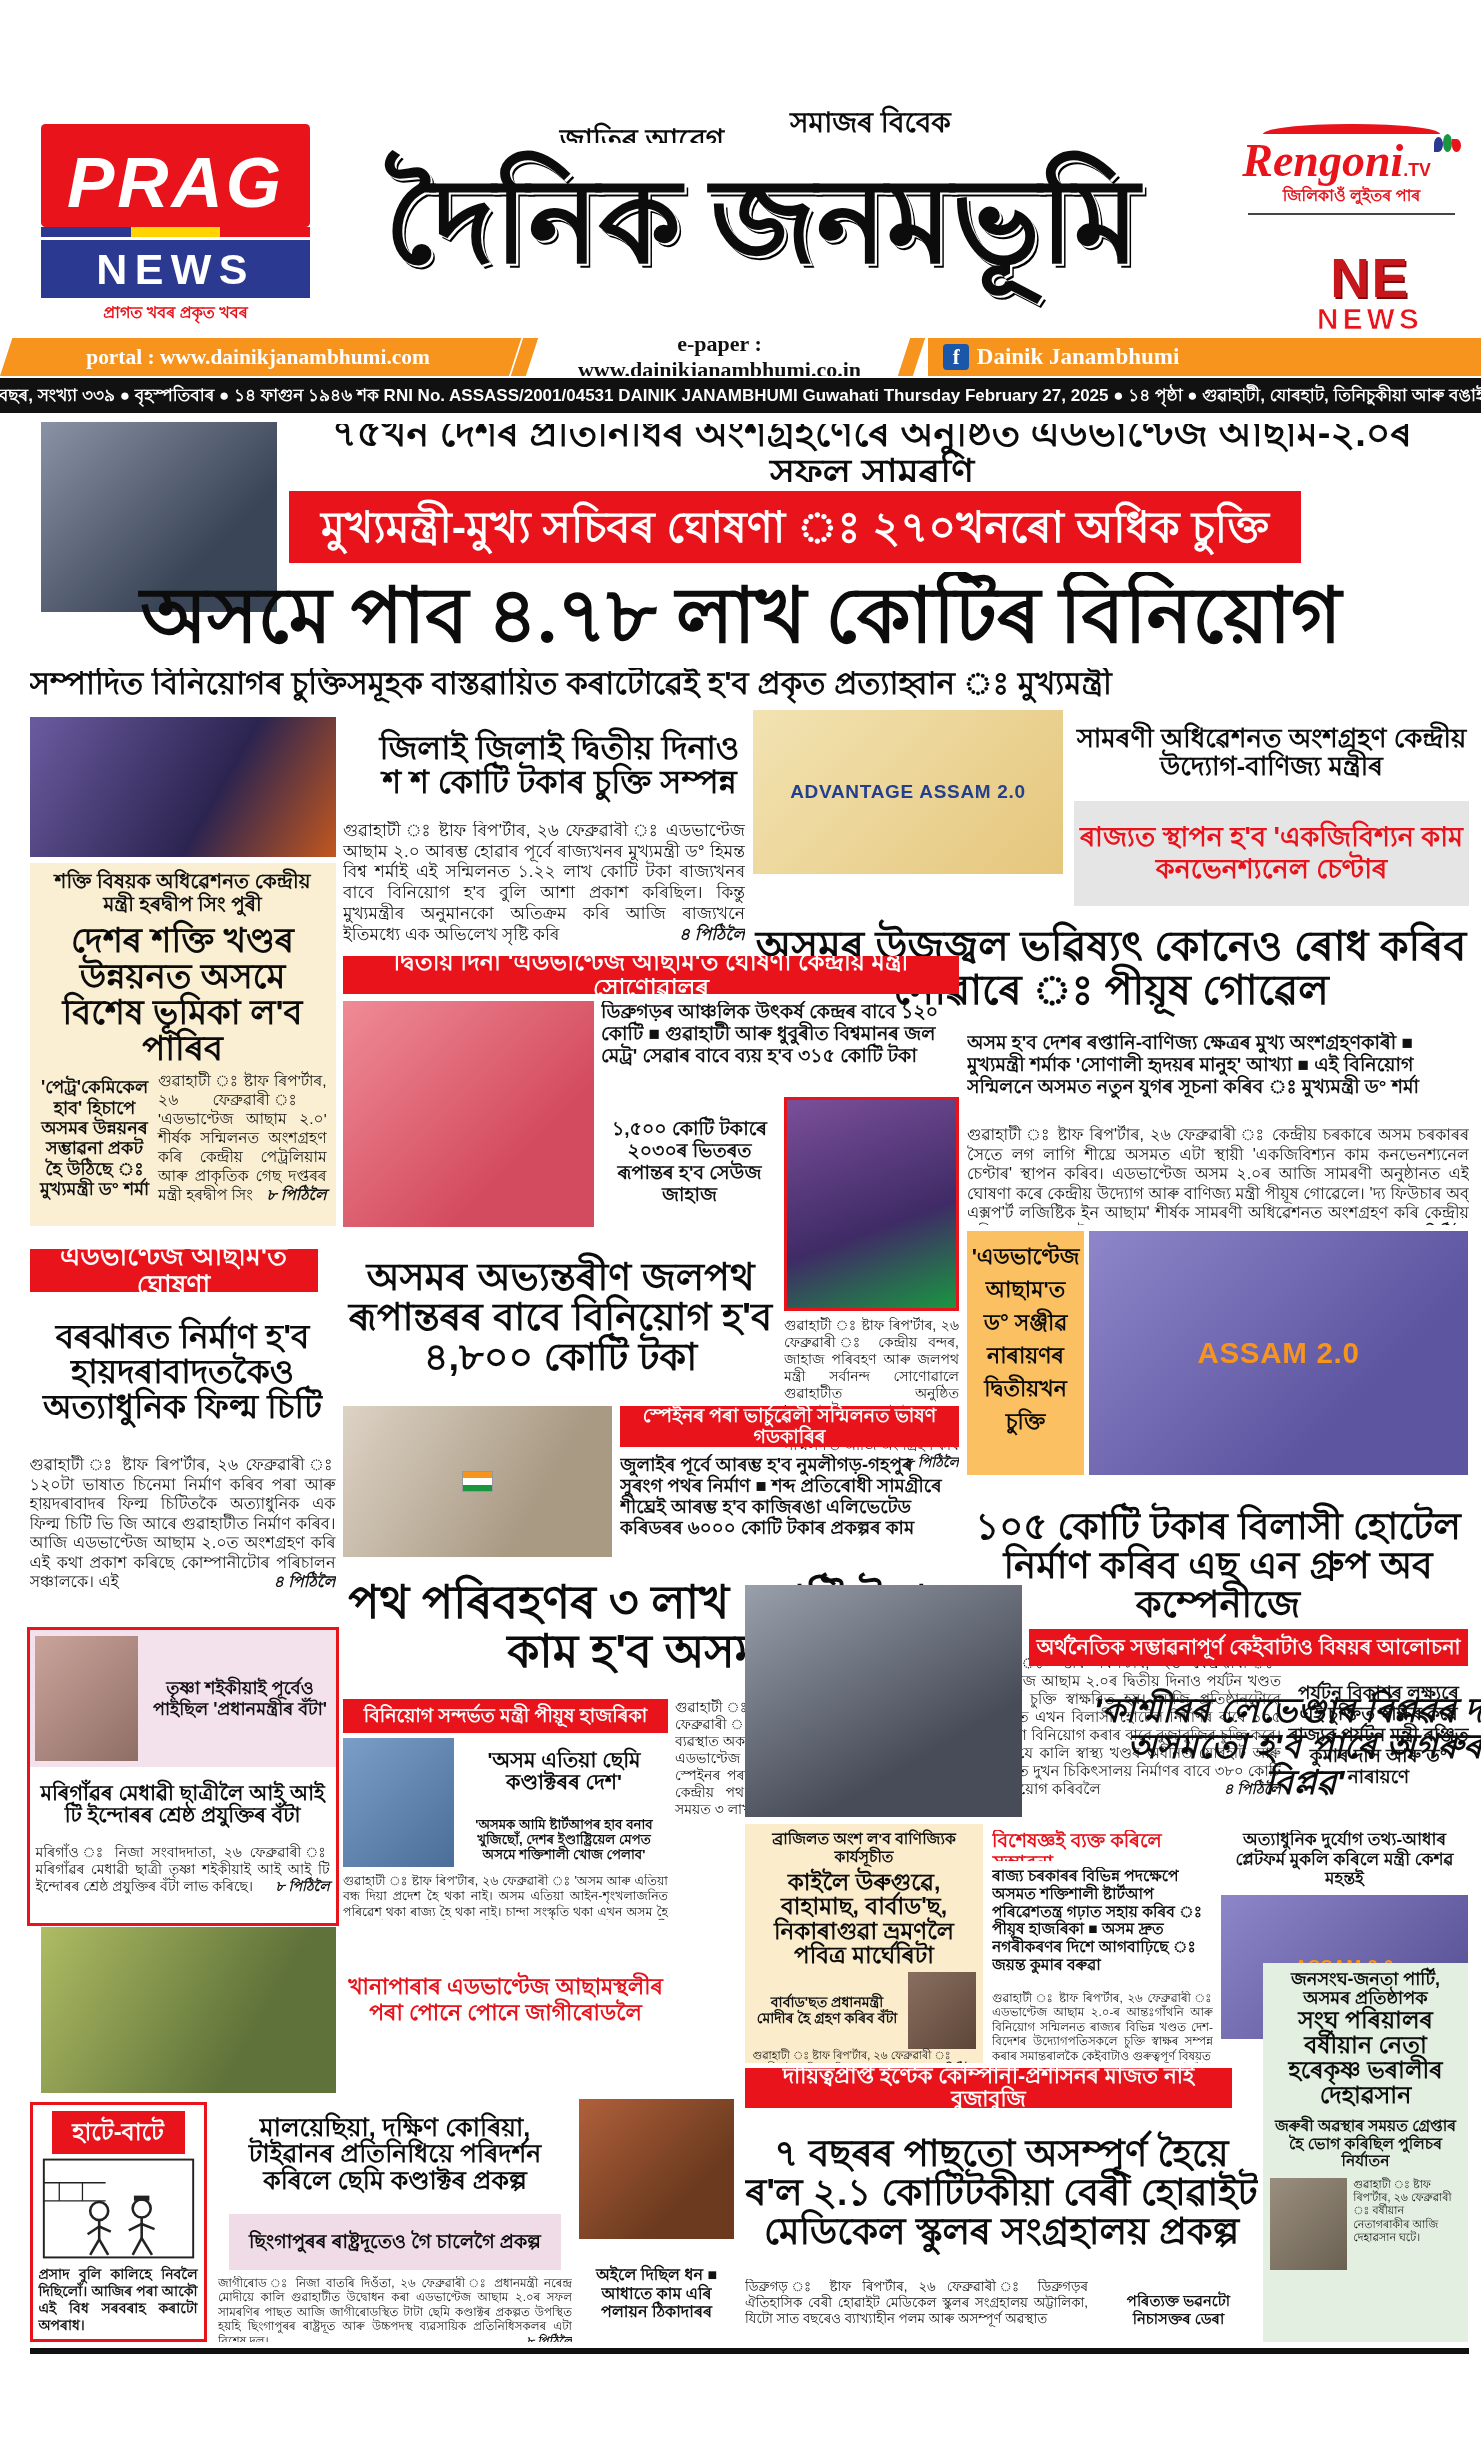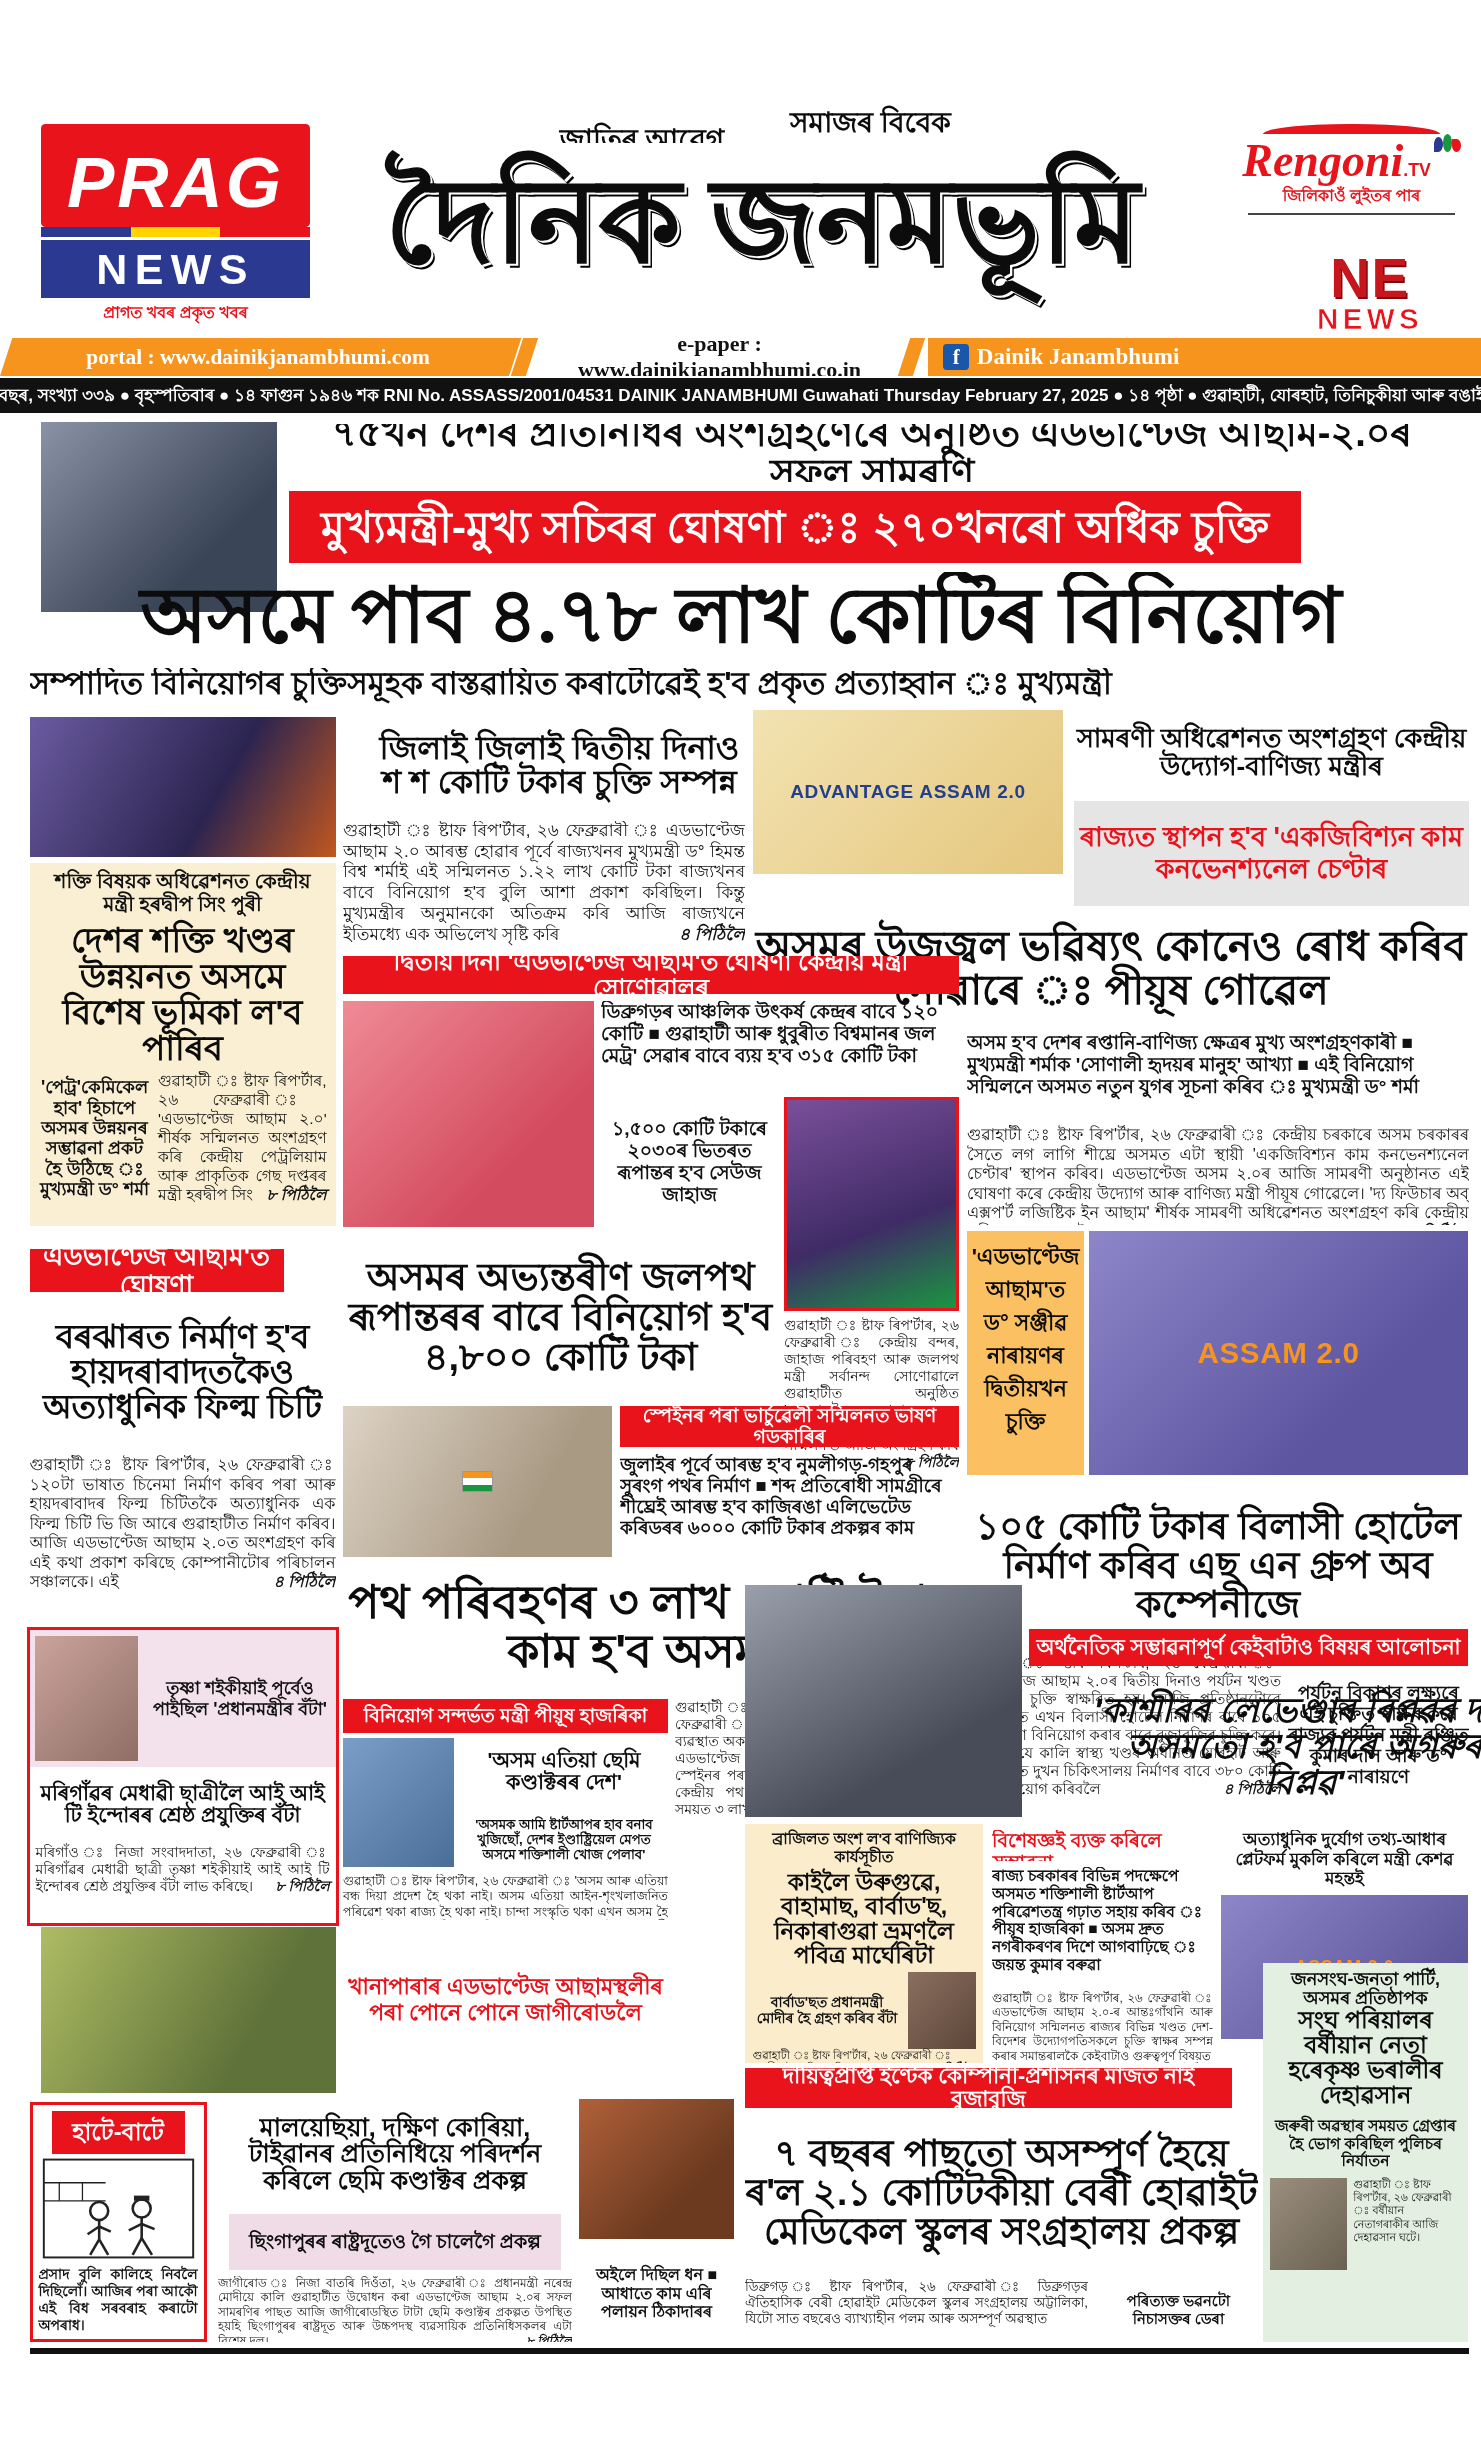--- a/index.html
+++ b/index.html
@@ -172,21 +172,21 @@
     <span style="color:#f7941e;font-size:29.5px;">ASSAM 2.0</span>
   </div>
   <div class="abs ctr" style="left:967px;top:1485px;width:502px;height:161px;">
     <span class="hd" style="font-size:37px;">১০৫ কোটি টকাৰ বিলাসী হোটেল নিৰ্মাণ কৰিব এছ এন গ্ৰুপ অব কম্পেনীজে</span>
   </div>
   <div class="abs body-txt" style="left:967px;top:1654px;width:314px;height:161px;font-size:14.8px;">
     <span>গুৱাহাটী ঃ ষ্টাফ ৰিপ'ৰ্টাৰ, ২৬ ফেব্ৰুৱাৰী ঃ এডভাণ্টেজ আছাম ২.০ৰ দ্বিতীয় দিনাও পৰ্যটন খণ্ডত গুৰুত্বপূৰ্ণ চুক্তি স্বাক্ষৰিত হয়। আজি প্ৰতিষ্ঠানটোৱে গুৱাহাটীত এখন বিলাসী হোটেল নিৰ্মাণৰ বাবে ১০৫ কোটি টকা বিনিয়োগ কৰাৰ বাবে বুজাবুজিৰ চুক্তি কৰে। লক্ষণীয় যে কালি স্বাস্থ্য খণ্ডৰ অধীনত যোৰহাট আৰু গুৱাহাটীত দুখন চিকিৎসালয় নিৰ্মাণৰ বাবে ৩৮০ কোটি টকা বিনিয়োগ কৰিবলৈ</span> <span class="jump">৪ পিঠিলৈ</span>
   </div>
   <div class="abs ctr kicker" style="left:1288px;top:1654px;width:181px;height:161px;font-size:18.4px;">পৰ্যটন বিকাশৰ লক্ষ্যৰে এই চুক্তিত স্বাক্ষৰ কৰে ৰাজ্যৰ পৰ্যটন মন্ত্ৰী ৰঞ্জিত কুমাৰ দাস আৰু ড° নাৰায়ণে</div>
 
-  <div class="abs ctr redbar" style="left:29.5px;top:1249px;width:254px;height:43px;">
+  <div class="abs ctr redbar" style="left:29.5px;top:1249px;width:288px;height:43px;">
     <span style="font-size:26.6px;">এডভাণ্টেজ আছাম'ত ঘোষণা</span>
   </div>
   <div class="abs ctr" style="left:29.5px;top:1297px;width:306px;height:151px;">
     <span class="hd" style="font-size:33px;">বৰঝাৰত নিৰ্মাণ হ'ব হায়দৰাবাদতকৈও অত্যাধুনিক ফিল্ম চিটি</span>
   </div>
   <div class="abs body-txt" style="left:29.5px;top:1455px;width:306px;height:170px;font-size:16px;">
     <span>গুৱাহাটী ঃ ষ্টাফ ৰিপ'ৰ্টাৰ, ২৬ ফেব্ৰুৱাৰী ঃ ১২০টা ভাষাত চিনেমা নিৰ্মাণ কৰিব পৰা আৰু হায়দৰাবাদৰ ফিল্ম চিটিতকৈ অত্যাধুনিক এক ফিল্ম চিটি ভি জি আৰে গুৱাহাটীত নিৰ্মাণ কৰিব। আজি এডভাণ্টেজ আছাম ২.০ত অংশগ্ৰহণ কৰি এই কথা প্ৰকাশ কৰিছে কোম্পানীটোৰ পৰিচালন সঞ্চালকে। এই</span> <span class="jump">৪ পিঠিলৈ</span>
   </div>
 
   <div class="abs" style="left:26.6px;top:1627px;width:312px;height:299px;border:3px solid #e8131b;">

